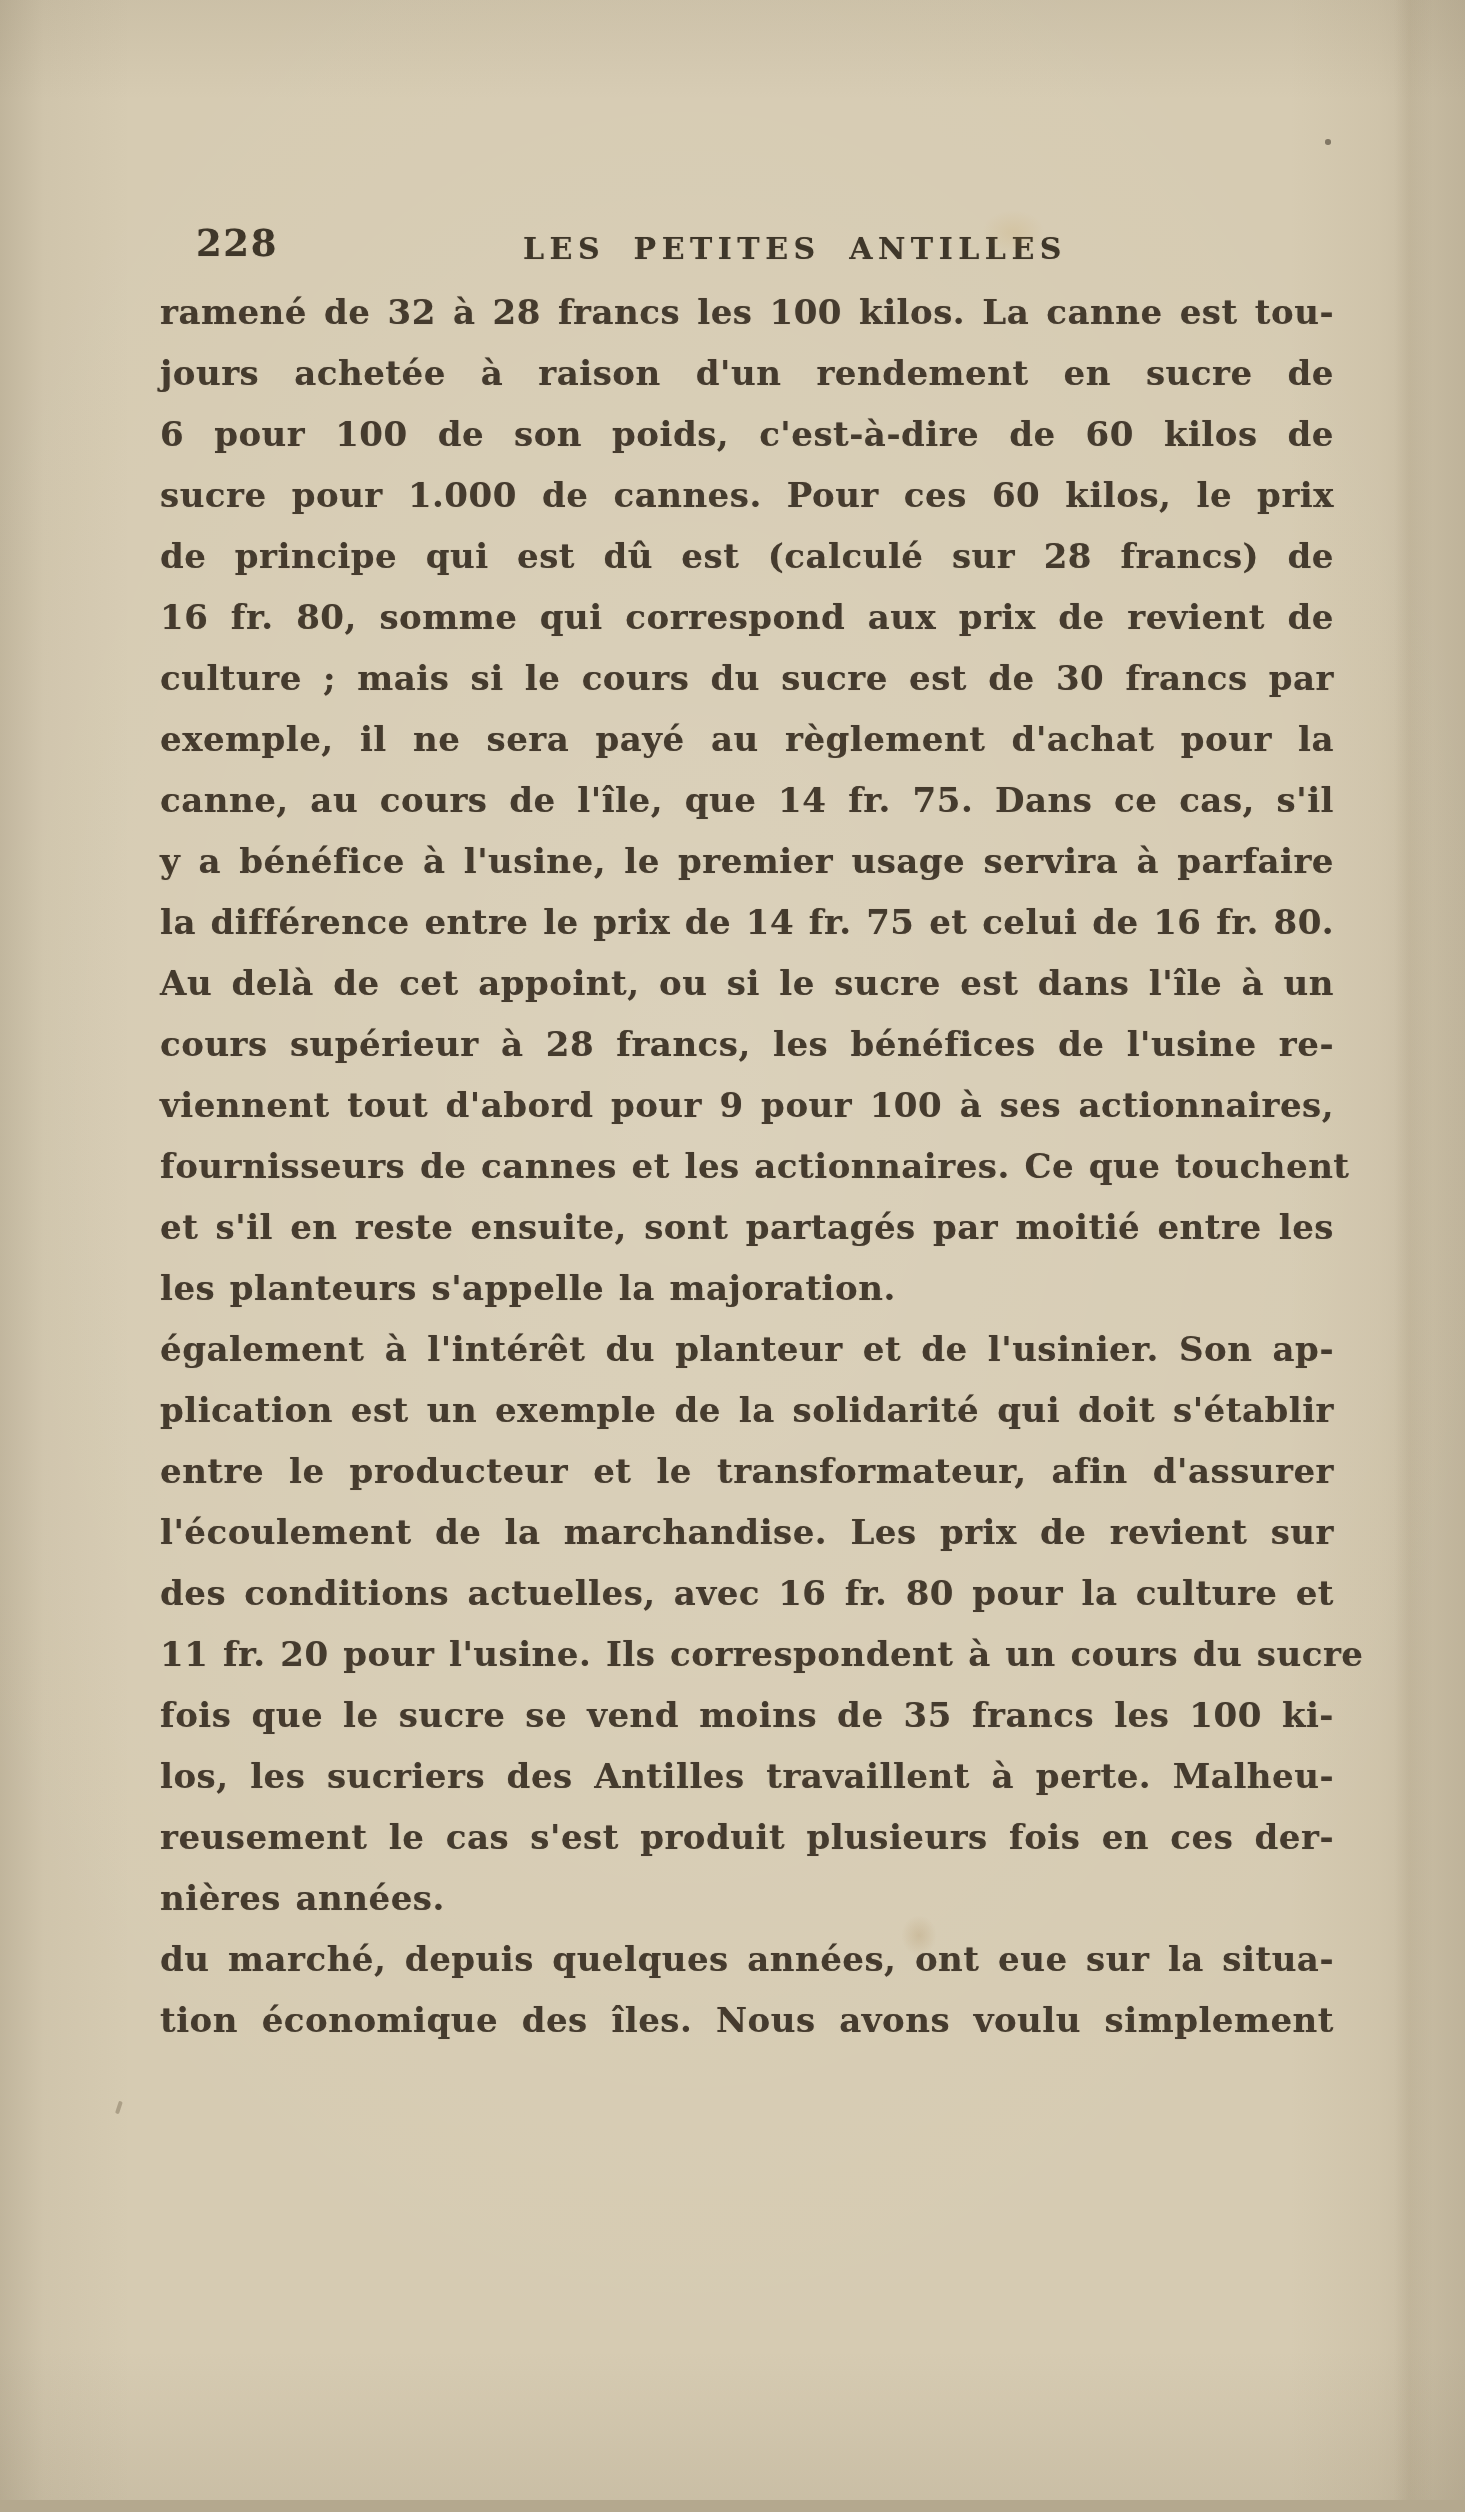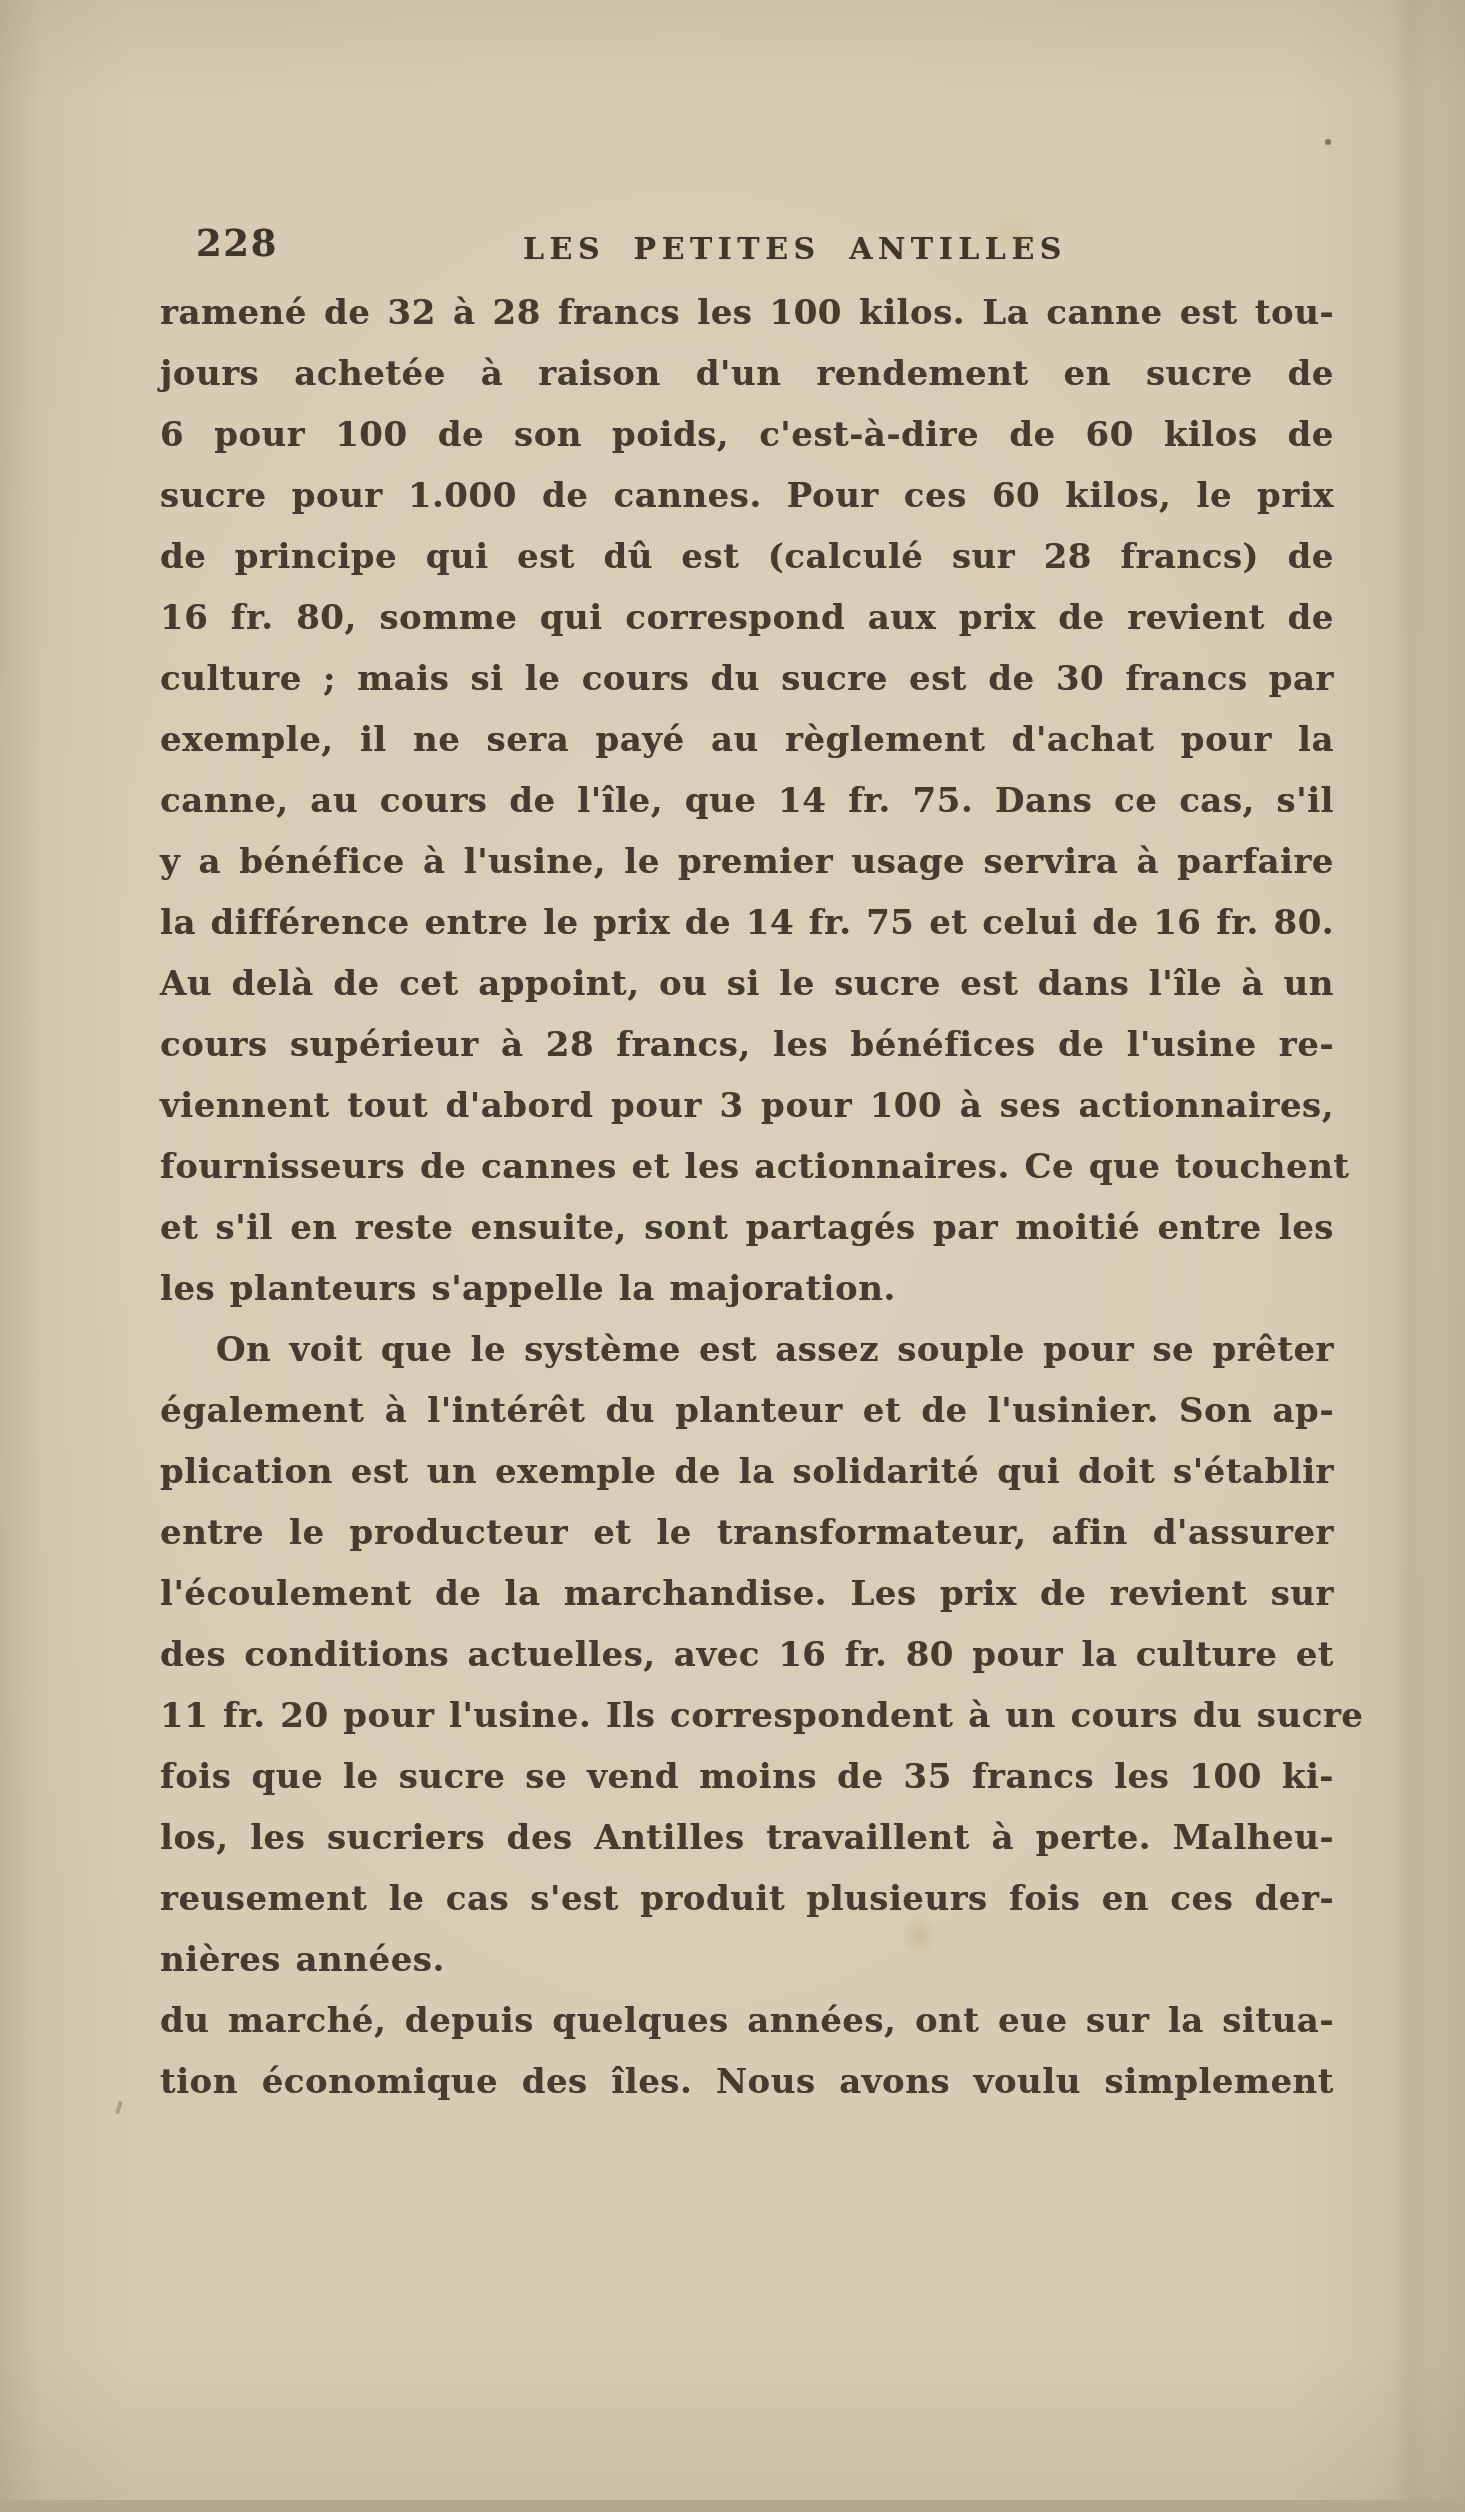--- a/index.html
+++ b/index.html
@@ -123,25 +123,24 @@
     <div class="line">sucre pour 1.000 de cannes. Pour ces 60 kilos, le prix</div>
     <div class="line">de principe qui est dû est (calculé sur 28 francs) de</div>
     <div class="line">16 fr. 80, somme qui correspond aux prix de revient de</div>
     <div class="line">culture ; mais si le cours du sucre est de 30 francs par</div>
     <div class="line">exemple, il ne sera payé au règlement d'achat pour la</div>
     <div class="line">canne, au cours de l'île, que 14 fr. 75. Dans ce cas, s'il</div>
     <div class="line">y a bénéfice à l'usine, le premier usage servira à parfaire</div>
     <div class="line">la différence entre le prix de 14 fr. 75 et celui de 16 fr. 80.</div>
     <div class="line">Au delà de cet appoint, ou si le sucre est dans l'île à un</div>
     <div class="line">cours supérieur à 28 francs, les bénéfices de l'usine re-</div>
-    <div class="line">viennent tout d'abord pour 3 pour 100 à ses actionnaires,</div>
+    <div class="line">viennent tout d'abord pour 9 pour 100 à ses actionnaires,</div>
     <div class="line">fournisseurs de cannes et les actionnaires. Ce que touchent</div>
     <div class="line">et s'il en reste ensuite, sont partagés par moitié entre les</div>
     <div class="line para-end">les planteurs s'appelle la majoration.</div>
-    <div class="line indent">On voit que le système est assez souple pour se prêter</div>
     <div class="line">également à l'intérêt du planteur et de l'usinier. Son ap-</div>
     <div class="line">plication est un exemple de la solidarité qui doit s'établir</div>
     <div class="line">entre le producteur et le transformateur, afin d'assurer</div>
     <div class="line">l'écoulement de la marchandise. Les prix de revient sur</div>
     <div class="line">des conditions actuelles, avec 16 fr. 80 pour la culture et</div>
     <div class="line">11 fr. 20 pour l'usine. Ils correspondent à un cours du sucre</div>
     <div class="line">fois que le sucre se vend moins de 35 francs les 100 ki-</div>
     <div class="line">los, les sucriers des Antilles travaillent à perte. Malheu-</div>
     <div class="line">reusement le cas s'est produit plusieurs fois en ces der-</div>
     <div class="line para-end">nières années.</div>

